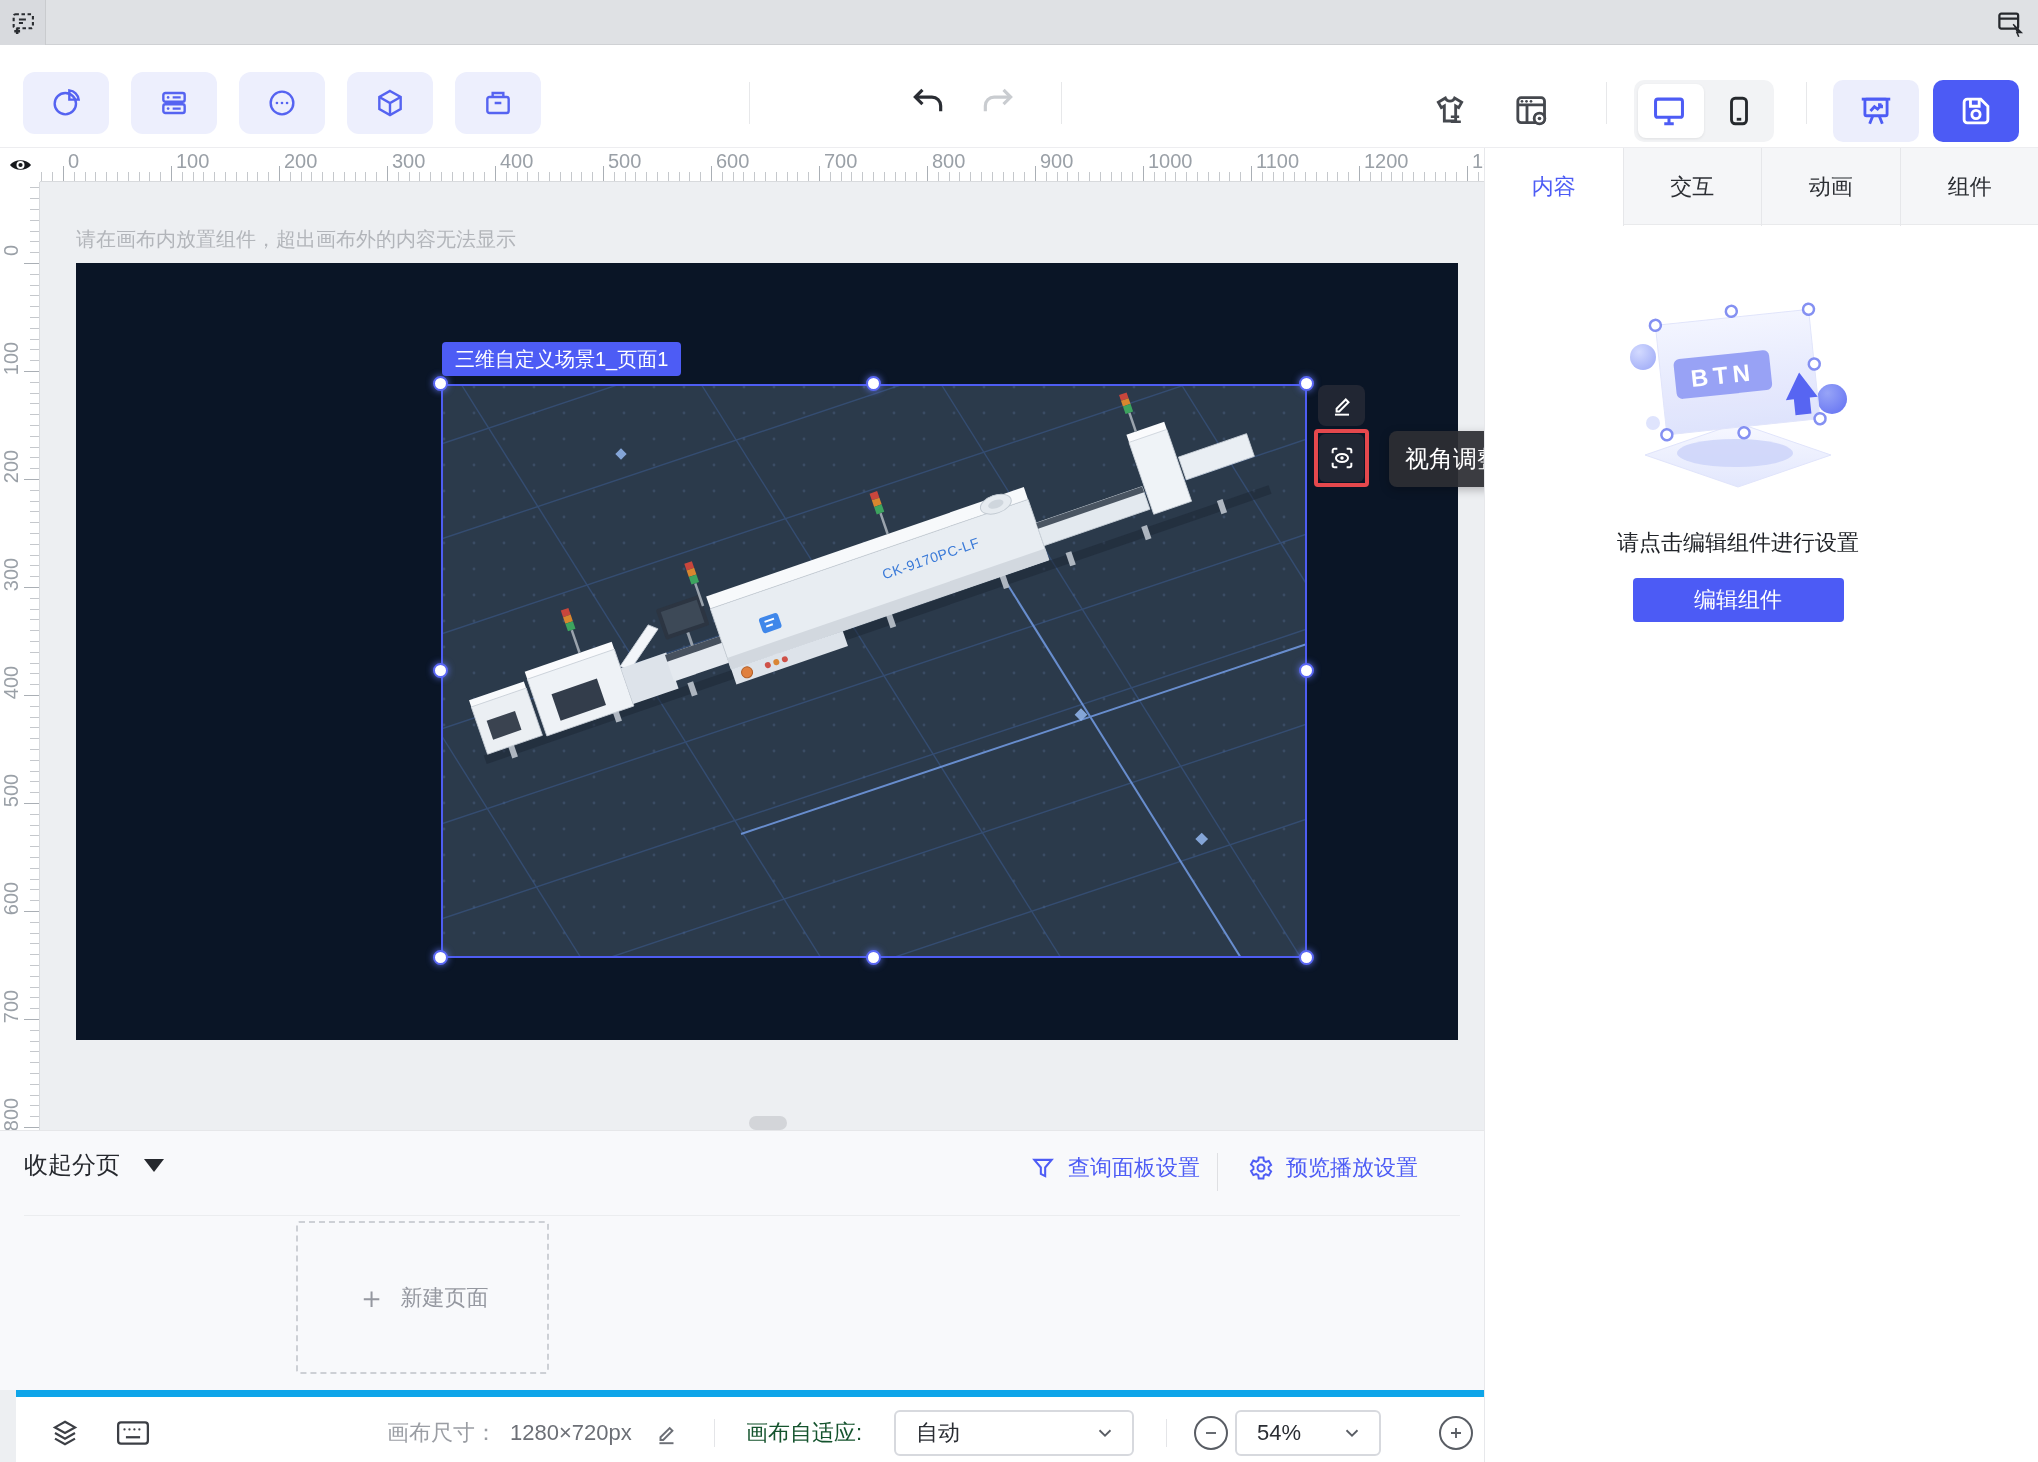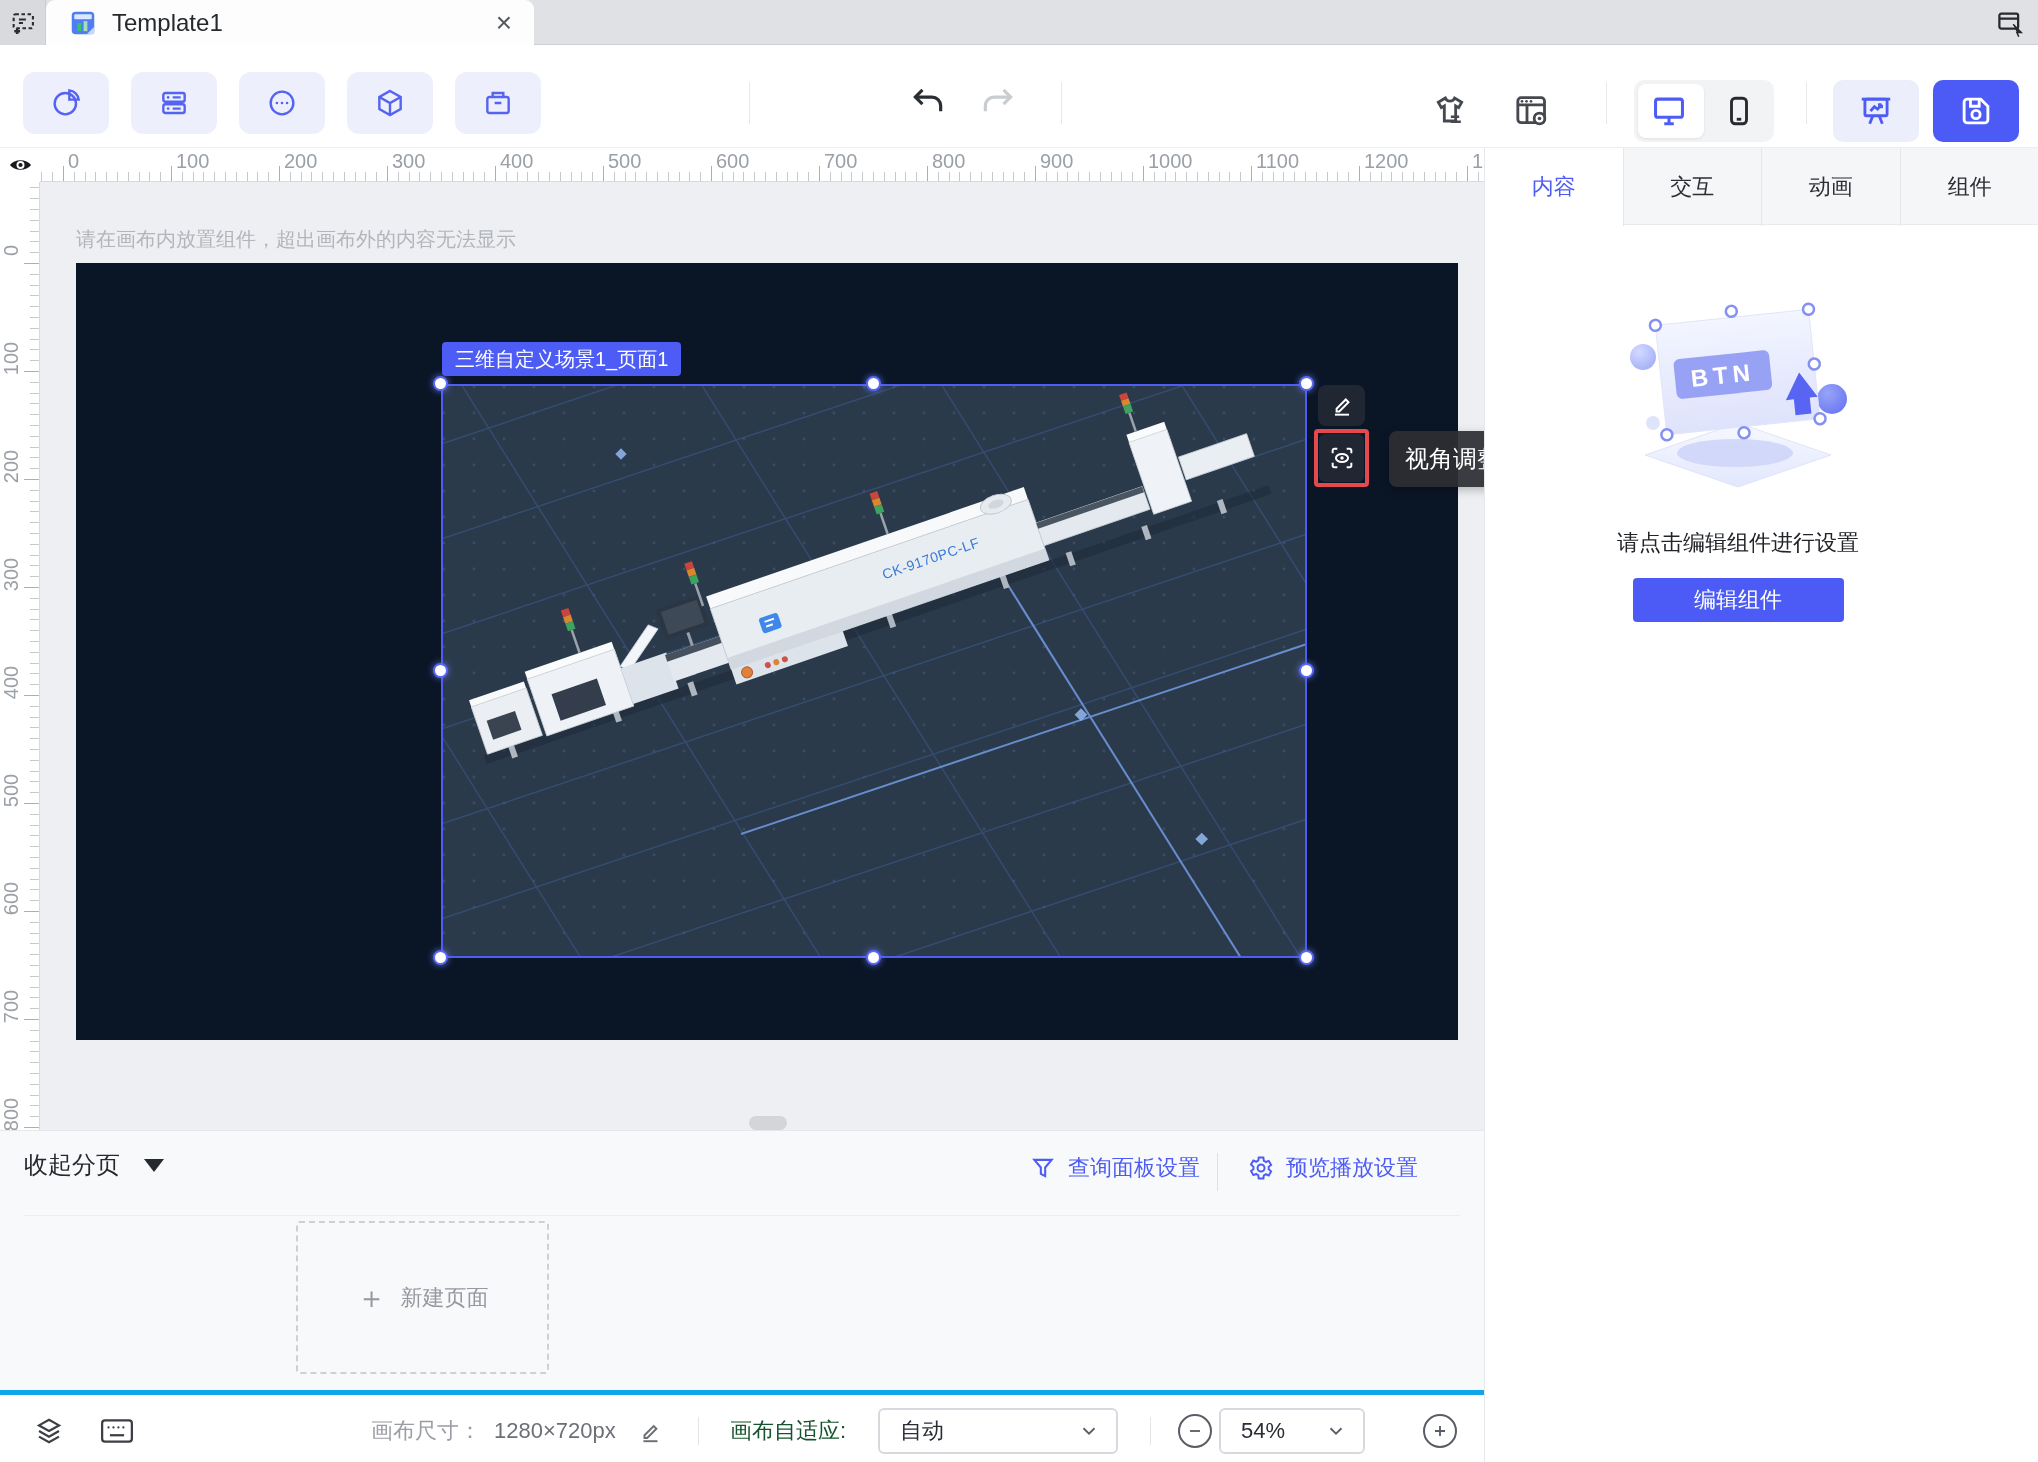--- a/index.html
+++ b/index.html
@@ -71,21 +71,21 @@
   .thumb { position:absolute; top:90px; height:153px; background:#fff; cursor:pointer; }
   #thumb1 { left:22px; width:259px; border:4px solid #4d5cf5; border-radius:3px; box-shadow:0 0 0 5px rgba(90,104,245,.16); }
   #thumb1 .mini { position:absolute; left:66px; top:20px; width:161px; height:109px; background:#c8c9cb; }
   #thumb1 .page-chip { position:absolute; right:-2px; bottom:-2px; width:80px; height:30px; background:#dbe0fb; color:#4d5cf5;
                        font-size:20px; display:flex; align-items:center; justify-content:center; }
   #thumb2 { left:296px; width:253px; background:transparent; border:2px dashed #cdd0d5; border-radius:3px;
             display:flex; align-items:center; justify-content:center; gap:14px; color:#9598a0; font-size:22px; }
   #thumb2 .plus { font-size:30px; line-height:1; color:#9598a0; }
 
   
-  #statusbar { left:0; top:1390px; width:1484px; height:72px; background:#fff; border-top:5px solid #0ea5e9; }
+  #statusbar { left:16px; top:1390px; width:1484px; height:72px; background:#fff; border-top:7px solid #0ea5e9; }
   .sb-icon { position:absolute; color:#3c3f45; cursor:pointer; }
   .sb-text { position:absolute; top:0; height:72px; display:flex; align-items:center; font-size:22px; }
   .sb-div { position:absolute; top:22px; width:1px; height:28px; background:#e4e5e8; }
   .select-box { position:absolute; top:13px; height:46px; border:2px solid #d7d9de; border-radius:6px; background:#fff;
                 display:flex; align-items:center; justify-content:space-between; padding:0 16px 0 20px; font-size:22px; color:#2a2d33; cursor:pointer; }
   .circle-btn { position:absolute; top:19px; width:34px; height:34px; border:2px solid #595d64; border-radius:50%;
                 display:flex; align-items:center; justify-content:center; color:#595d64; cursor:pointer; background:#fff; }
 
   
   #panel { left:1484px; top:148px; width:554px; height:1314px; background:#fff; border-left:1px solid #e7e8eb; }
@@ -107,33 +107,20 @@
 
 <div id="tabbar" class="abs">
   <div id="addtab" class="abs">
     <span>
       <svg width="28" height="28" viewBox="0 0 24 24" fill="none" stroke="currentColor" stroke-width="1.8">
         <rect x="4" y="4.5" width="16.5" height="12" rx="1.5" stroke-dasharray="3 2.2"></rect>
         <path d="M8.5 9 h6 M8.5 12 h3.5"></path>
         <path d="M7 16.5 v5 M4.5 19 h5" stroke-width="2.2"></path>
       </svg>
     </span>
-  </div>
-  <div id="doc-tab" class="abs">
-    <span>
-      <svg width="30" height="30" viewBox="0 0 24 24">
-        <rect x="3" y="3" width="18" height="18" rx="3" fill="#4f7df2"></rect>
-        <rect x="5" y="5" width="14" height="4" rx="1" fill="#dce8fd"></rect>
-        <rect x="7.5" y="12" width="3" height="6.5" fill="#39c06f"></rect>
-        <rect x="12.5" y="10.5" width="3" height="8" fill="#a7dcbb"></rect>
-        <path d="M21 15 L21 21 L15 21 Z" fill="#c9d6f4"></path>
-      </svg>
-    </span>
-    <span class="title">Template1</span>
-    <span class="close">×</span>
   </div>
   <div id="win-icon" class="abs">
     <svg width="32" height="30" viewBox="0 0 24 24" fill="none" stroke="currentColor" stroke-width="1.8">
       <rect x="3.5" y="4.5" width="15" height="12" rx="1.5"></rect>
       <path d="M3.5 8.5 H18.5"></path>
       <path d="M14.5 13 L21 19.5 L17.5 19.5 L19 23" fill="currentColor" stroke-width="1.2"></path>
     </svg>
   </div>
 </div>
 

